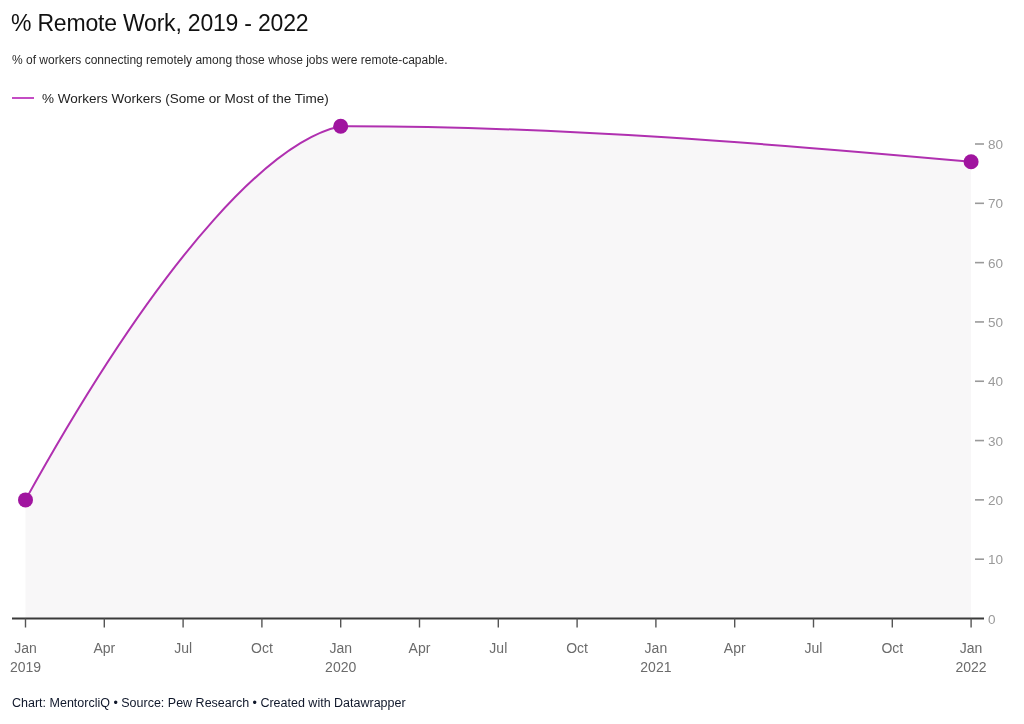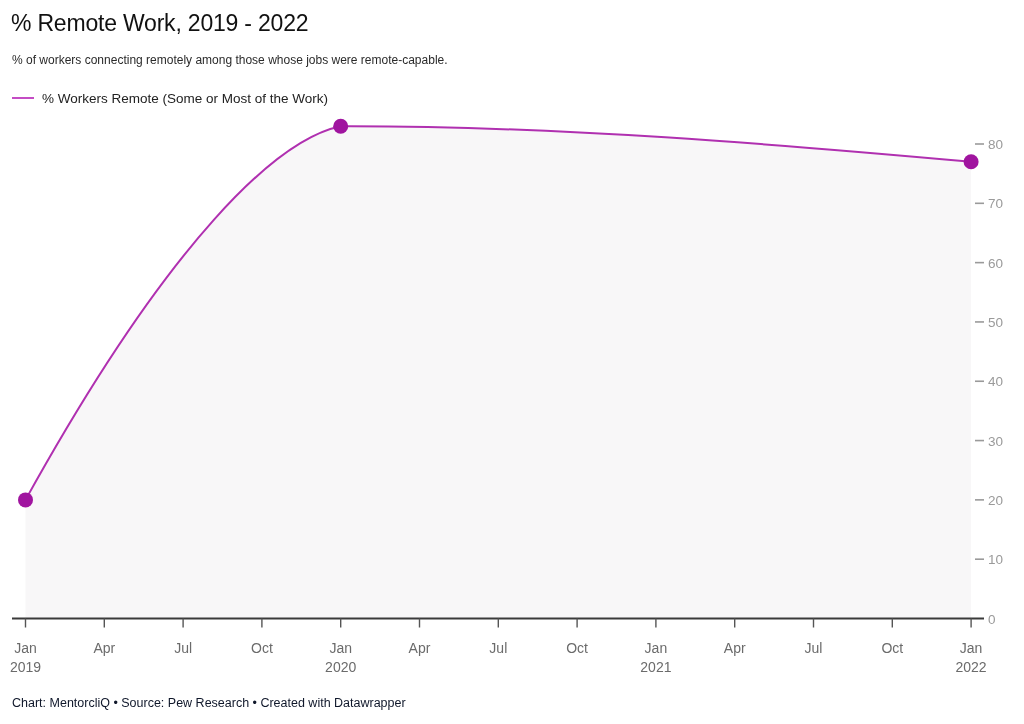--- a/index.html
+++ b/index.html
@@ -93,21 +93,21 @@
 <body>
 
 <div class="chart-root">
 
   <div class="chart-title">% Remote Work, 2019 - 2022</div>
 
   <div class="chart-subtitle">% of workers connecting remotely among those whose jobs were remote-capable.</div>
 
   <div class="legend">
     <span class="legend-swatch"></span>
-    <span class="legend-label">% Workers Remote (Some or Most of the Work)</span>
+    <span class="legend-label">% Workers Workers (Some or Most of the Time)</span>
   </div>
 
   <svg class="plot-svg" width="1024" height="690">
     <g id="area-group">
         <path d="M 25.5 499.875 C 170.492 238.306875, 277.65999999999997 139.28465624999995, 340.7 126.20624999999995 C 555.036 125.60624999999996, 781.9799999999998 144.71174999999997, 971.0999999999999 161.79375 L 971.0999999999999 161.79375 L 971.0999999999999 618.5 L 25.5 618.5 Z" fill="#f8f7f8" stroke="none"></path>
       </g>
     <g id="line-group">
         <path d="M 25.5 499.875 C 170.492 238.306875, 277.65999999999997 139.28465624999995, 340.7 126.20624999999995 C 555.036 125.60624999999996, 781.9799999999998 144.71174999999997, 971.0999999999999 161.79375" fill="none" stroke="#b030b0" stroke-width="2" stroke-linecap="round" stroke-linejoin="round"></path>
       </g>
     <g id="ymark-group">

